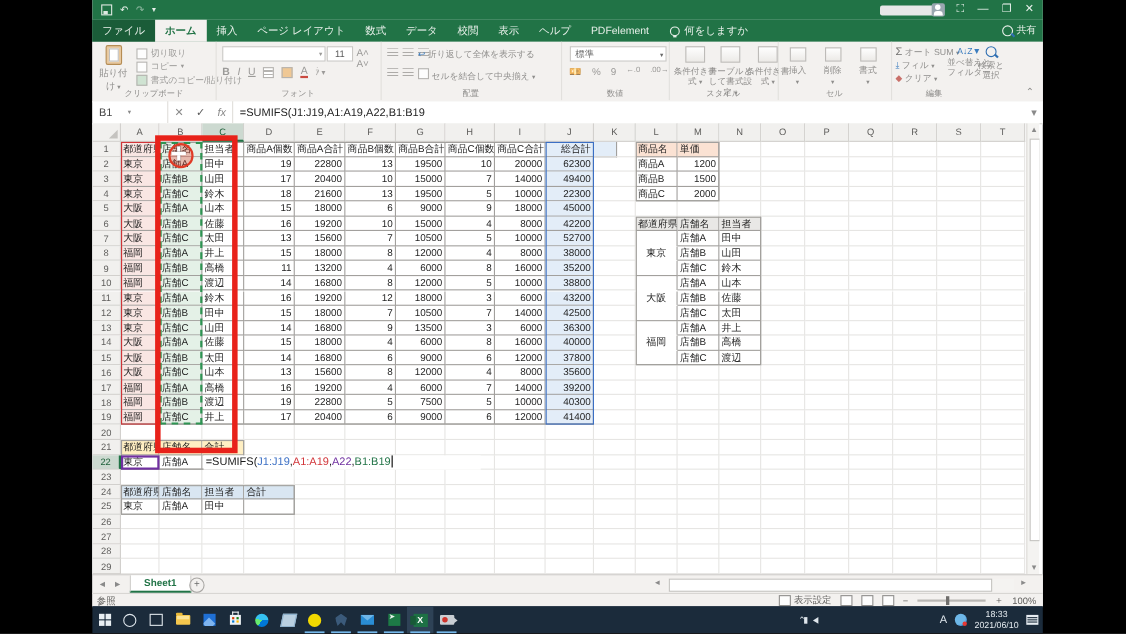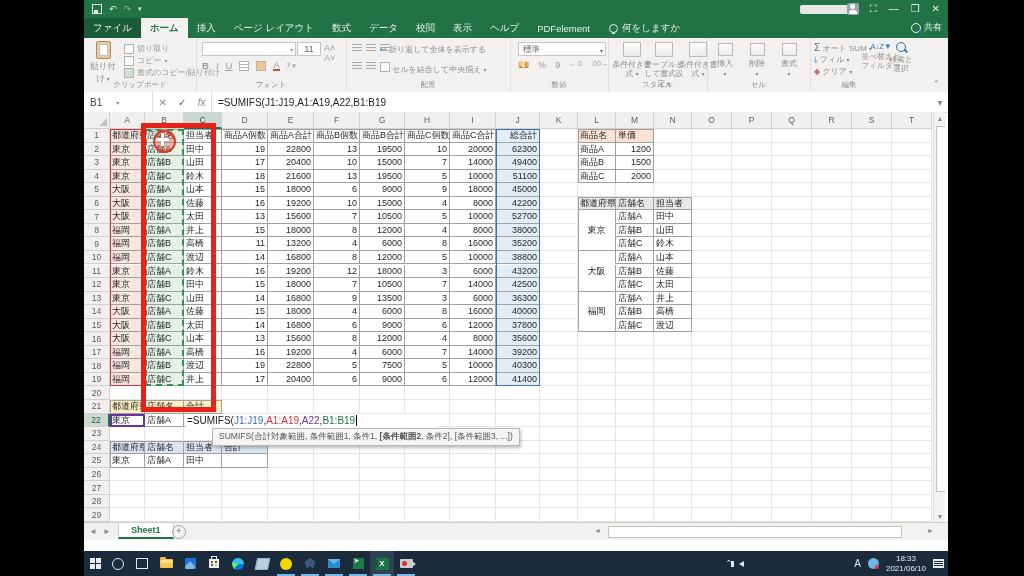--- a/index.html
+++ b/index.html
@@ -350,21 +350,21 @@
           <div class="rh" style="left: 0px; top: 17px; width: 26px; height: 13.55px;">1</div>
           <div class="cell tb fA" style="left: 26px; top: 17px; width: 35px; height: 13.55px;">都道府県</div>
           <div class="cell tb fB" style="left: 61px; top: 17px; width: 39px; height: 13.55px;">店舗名</div>
           <div class="cell tb" style="left: 100px; top: 17px; width: 38px; height: 13.55px;">担当者</div>
           <div class="cell tb" style="left: 138px; top: 17px; width: 46px; height: 13.55px;">商品A個数</div>
           <div class="cell tb" style="left: 184px; top: 17px; width: 46px; height: 13.55px;">商品A合計</div>
           <div class="cell tb" style="left: 230px; top: 17px; width: 46px; height: 13.55px;">商品B個数</div>
           <div class="cell tb" style="left: 276px; top: 17px; width: 45px; height: 13.55px;">商品B合計</div>
           <div class="cell tb" style="left: 321px; top: 17px; width: 45px; height: 13.55px;">商品C個数</div>
           <div class="cell tb" style="left: 366px; top: 17px; width: 46px; height: 13.55px;">商品C合計</div>
-          <div class="cell tb fJ" style="left: 412px; top: 17px; width: 44px; height: 13.55px; padding-left: 14px;">総合計</div>
+          <div class="cell tb fJ" style="left: 412px; top: 17px; width: 65px; height: 13.55px; padding-left: 14px;">総合計</div>
           <div class="cell" style="left: 456px; top: 17px; width: 38px; height: 13.55px;"></div>
           <div class="cell tb hO" style="left: 494px; top: 17px; width: 38px; height: 13.55px;">商品名</div>
           <div class="cell tb hO" style="left: 532px; top: 17px; width: 38px; height: 13.55px;">単価</div>
           <div class="cell" style="left: 570px; top: 17px; width: 38px; height: 13.55px;"></div>
           <div class="cell" style="left: 608px; top: 17px; width: 40px; height: 13.55px;"></div>
           <div class="cell" style="left: 648px; top: 17px; width: 40px; height: 13.55px;"></div>
           <div class="cell" style="left: 688px; top: 17px; width: 40px; height: 13.55px;"></div>
           <div class="cell" style="left: 728px; top: 17px; width: 40px; height: 13.55px;"></div>
           <div class="cell" style="left: 768px; top: 17px; width: 40px; height: 13.55px;"></div>
           <div class="cell" style="left: 808px; top: 17px; width: 40px; height: 13.55px;"></div>
@@ -413,21 +413,21 @@
           <div class="rh" style="left: 0px; top: 57.65px; width: 26px; height: 13.55px;">4</div>
           <div class="cell tb fA" style="left: 26px; top: 57.65px; width: 35px; height: 13.55px;">東京</div>
           <div class="cell tb fB" style="left: 61px; top: 57.65px; width: 39px; height: 13.55px;">店舗C</div>
           <div class="cell tb" style="left: 100px; top: 57.65px; width: 38px; height: 13.55px;">鈴木</div>
           <div class="cell tb num" style="left: 138px; top: 57.65px; width: 46px; height: 13.55px;">18</div>
           <div class="cell tb num" style="left: 184px; top: 57.65px; width: 46px; height: 13.55px;">21600</div>
           <div class="cell tb num" style="left: 230px; top: 57.65px; width: 46px; height: 13.55px;">13</div>
           <div class="cell tb num" style="left: 276px; top: 57.65px; width: 45px; height: 13.55px;">19500</div>
           <div class="cell tb num" style="left: 321px; top: 57.65px; width: 45px; height: 13.55px;">5</div>
           <div class="cell tb num" style="left: 366px; top: 57.65px; width: 46px; height: 13.55px;">10000</div>
-          <div class="cell tb num fJ" style="left: 412px; top: 57.65px; width: 44px; height: 13.55px;">51100</div>
+          <div class="cell tb num fJ" style="left: 412px; top: 57.65px; width: 44px; height: 13.55px;">22300</div>
           <div class="cell" style="left: 456px; top: 57.65px; width: 38px; height: 13.55px;"></div>
           <div class="cell tb" style="left: 494px; top: 57.65px; width: 38px; height: 13.55px;">商品C</div>
           <div class="cell tb num" style="left: 532px; top: 57.65px; width: 38px; height: 13.55px;">2000</div>
           <div class="cell" style="left: 570px; top: 57.65px; width: 38px; height: 13.55px;"></div>
           <div class="cell" style="left: 608px; top: 57.65px; width: 40px; height: 13.55px;"></div>
           <div class="cell" style="left: 648px; top: 57.65px; width: 40px; height: 13.55px;"></div>
           <div class="cell" style="left: 688px; top: 57.65px; width: 40px; height: 13.55px;"></div>
           <div class="cell" style="left: 728px; top: 57.65px; width: 40px; height: 13.55px;"></div>
           <div class="cell" style="left: 768px; top: 57.65px; width: 40px; height: 13.55px;"></div>
           <div class="cell" style="left: 808px; top: 57.65px; width: 40px; height: 13.55px;"></div>
@@ -959,21 +959,20 @@
           <div class="outl" style="left: 26px; top: 17px; width: 430px; height: 257.45px; border: 1px solid rgb(162, 160, 157);"></div>
           <div class="outl" style="left: 494px; top: 17px; width: 76px; height: 54.2px; border: 1px solid rgb(162, 160, 157);"></div>
           <div class="outl" style="left: 494px; top: 84.75px; width: 114px; height: 135.5px; border: 1px solid rgb(162, 160, 157);"></div>
           <div class="outl" style="left: 26px; top: 288px; width: 112px; height: 27.1px; border: 1px solid rgb(162, 160, 157);"></div>
           <div class="outl" style="left: 26px; top: 328.65px; width: 158px; height: 27.1px; border: 1px solid rgb(162, 160, 157);"></div>
           <div class="outl" style="left: 26px; top: 17px; width: 35px; height: 257.45px; border: 1.5px solid rgb(209, 52, 56);"></div>
           <div class="outl" style="left: 61px; top: 17px; width: 39px; height: 257.45px; border: 2px dashed rgb(45, 148, 82);"></div>
           <div class="outl" style="left: 412px; top: 17px; width: 44px; height: 257.45px; border: 1.5px solid rgb(59, 111, 196);"></div>
           <div class="outl" style="left: 26px; top: 301.55px; width: 35px; height: 13.55px; border: 2px solid rgb(112, 48, 160);"></div>
           <div class="cellformula" style="left: 101px; top: 301.55px; width: 250px; height: 13.55px;"><span style="color: rgb(26, 26, 26);">=SUMIFS(</span><span style="color: rgb(59, 111, 196);">J1:J19</span><span style="color: rgb(26, 26, 26);">,</span><span style="color: rgb(209, 52, 56);">A1:A19</span><span style="color: rgb(26, 26, 26);">,</span><span style="color: rgb(112, 48, 160);">A22</span><span style="color: rgb(26, 26, 26);">,</span><span style="color: rgb(33, 115, 70);">B1:B19</span><span class="caret"></span></div>
-          <div class="fx-tip" style="left: 128px; top: 316.1px; width: auto; height: auto;"><span>SUMIFS(合計対象範囲, 条件範囲1, 条件1, </span><b>[条件範囲2</b><span>, 条件2], [条件範囲3, ...])</span></div>
           <div class="vscroll" style="left: 849px; top: 0px; width: 12px; height: 410px;">
             <div class="varr" style="left: 0px; top: 0px; width: 12px; height: 12px;">▲</div>
             <div class="vthumb" style="left: 2px; top: 14px; width: 8px; height: 364px;"></div>
             <div class="varr" style="left: 0px; top: 398px; width: 12px; height: 12px;">▼</div>
           </div>
         </div>
 
     <div class="tabsbar">
       <div class="navarr">
             <span>◄</span>
@@ -982,20 +981,38 @@
       <div class="sheettab">Sheet1</div>
       <div class="addsheet">+</div>
       <div class="hscroll" style="left:508px;width:344px">
         <span class="hs-arr" style="left:2px">◄</span>
         <div class="hs-track"></div>
         <div class="hs-thumb" style="width:292px"></div>
         <span class="hs-arr" style="right:2px">►</span>
       </div>
     </div>
 
+    <div class="statusbar">
+      <div class="st-mode">参照</div>
+      <div class="st-right">
+        <span style="display:flex;align-items:center;gap:3px">
+              <span class="viewic"></span>
+              <span>表示設定</span>
+            </span>
+        <span class="viewic"></span>
+        <span class="viewic"></span>
+        <span class="viewic"></span>
+        <span>−</span>
+        <span class="zoomtrack">
+              <span class="zoomthumb"></span>
+            </span>
+        <span>＋</span>
+        <span>100%</span>
+      </div>
+    </div>
   </div>
 
   <div class="redrect" style="left:57px;top:123px;width:65px;height:279px"></div>
   <div class="clickring" style="left:69px;top:130px"></div>
   <div class="cross" style="left:72px;top:133px;width:13px;height:13px"></div>
 
   <div class="taskbar">
     <div class="startbtn tbi" style="width:22px">
           <span class="winlogo">
             <span></span>

